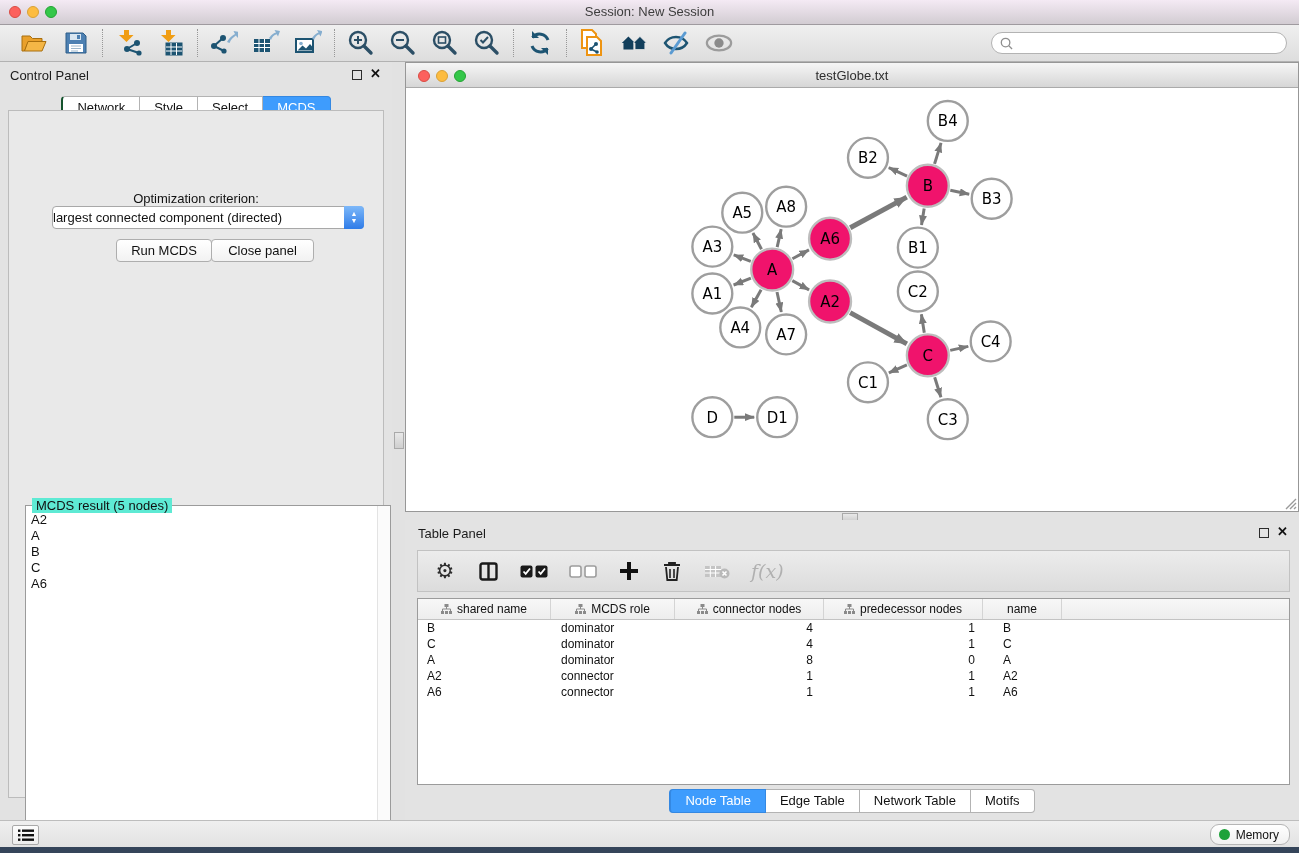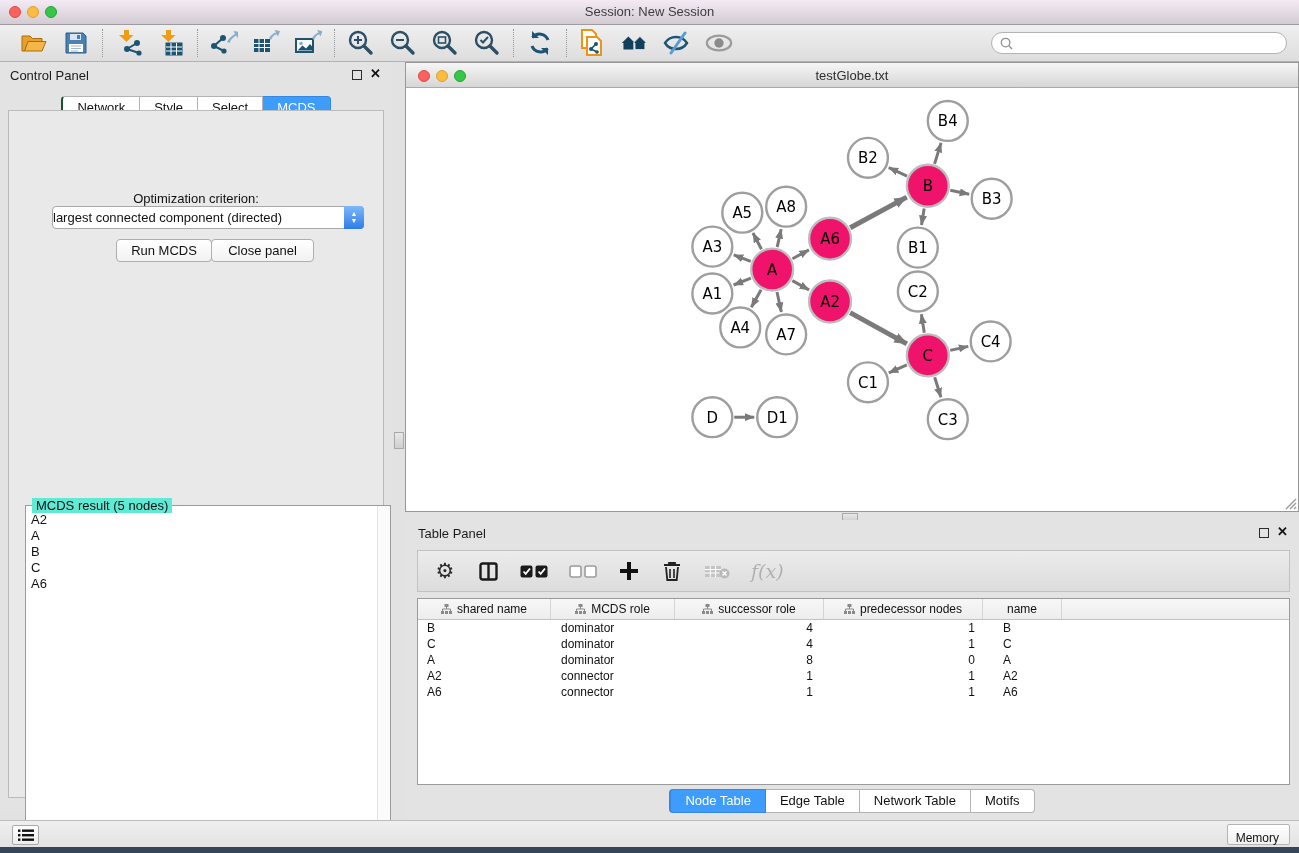--- a/index.html
+++ b/index.html
@@ -106,22 +106,22 @@
   .td:nth-child(5){width:79px; padding-left:20px;}
   .tpanel .seg-row { top:269px; }
 
   
   .statusbar { position:absolute; left:0; top:820px; width:100%; height:27px;
     background:linear-gradient(#efefef,#e2e2e2); border-top:1px solid #bdbdbd; }
   .list-btn { position:absolute; left:12px; top:4px; width:27px; height:20px;
     background:linear-gradient(#fdfdfd,#ededed); border:1px solid #a9a9a9; border-radius:2px;
     display:flex; align-items:center; justify-content:center; cursor:pointer; }
   .memory-btn { position:absolute; right:9px; top:3px; height:21px; padding:0 10px 0 8px;
-    background:linear-gradient(#ffffff,#f0f0f0); border:1px solid #b5b5b5; border-radius:2px;
-    display:flex; align-items:center; gap:6px; font-size:12px; color:#111; cursor:pointer;flex-direction:column; }
+    background:linear-gradient(#ffffff,#f0f0f0); border:1px solid #b5b5b5; border-radius:9px;
+    display:flex; align-items:center; gap:6px; font-size:12px; color:#111; cursor:pointer; }
   .memory-dot { width:11px; height:11px; border-radius:50%; background:#1ea23a; }
 </style>
 </head>
 <body>
 
 <div class="app">
 
   <div class="titlebar">
     <span class="tl red"></span>
     <span class="tl yellow"></span>
@@ -521,21 +521,21 @@
             <span>MCDS role</span>
           </div>
           <div class="th">
             <svg width="11" height="11" viewBox="0 0 11 11">
               <rect x="3.5" y="0" width="4" height="3" fill="#8a8a8a"></rect>
               <path d="M5.5 3 v2 M1.5 7 V5 h8 v2" stroke="#8a8a8a" fill="none"></path>
               <rect x="0" y="7" width="3" height="3" fill="#8a8a8a"></rect>
               <rect x="4" y="7" width="3" height="3" fill="#8a8a8a"></rect>
               <rect x="8" y="7" width="3" height="3" fill="#8a8a8a"></rect>
             </svg>
-            <span>successor role</span>
+            <span>connector nodes</span>
           </div>
           <div class="th">
             <svg width="11" height="11" viewBox="0 0 11 11">
               <rect x="3.5" y="0" width="4" height="3" fill="#8a8a8a"></rect>
               <path d="M5.5 3 v2 M1.5 7 V5 h8 v2" stroke="#8a8a8a" fill="none"></path>
               <rect x="0" y="7" width="3" height="3" fill="#8a8a8a"></rect>
               <rect x="4" y="7" width="3" height="3" fill="#8a8a8a"></rect>
               <rect x="8" y="7" width="3" height="3" fill="#8a8a8a"></rect>
             </svg>
             <span>predecessor nodes</span>

